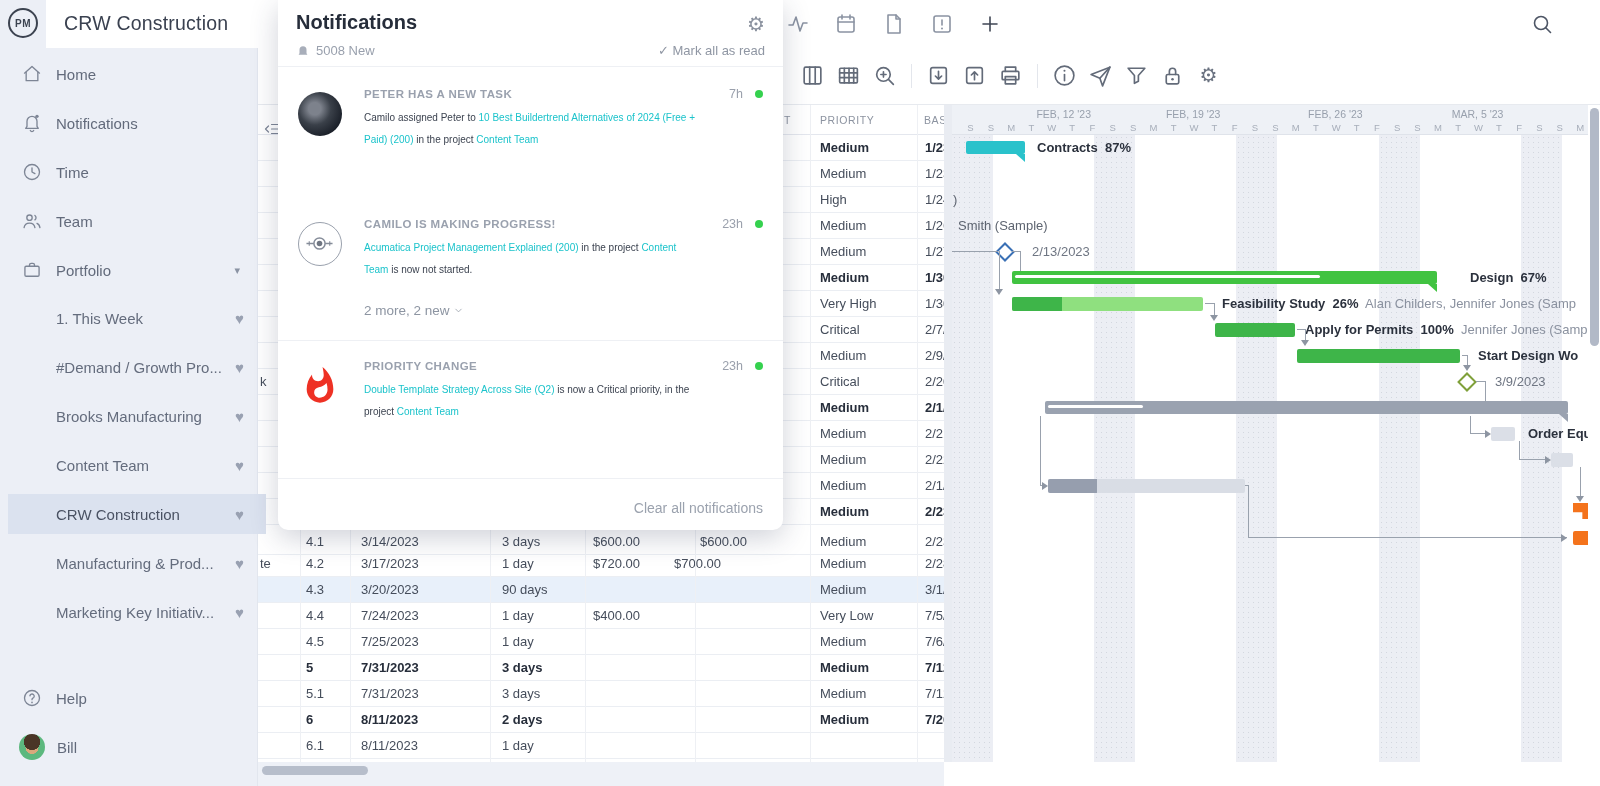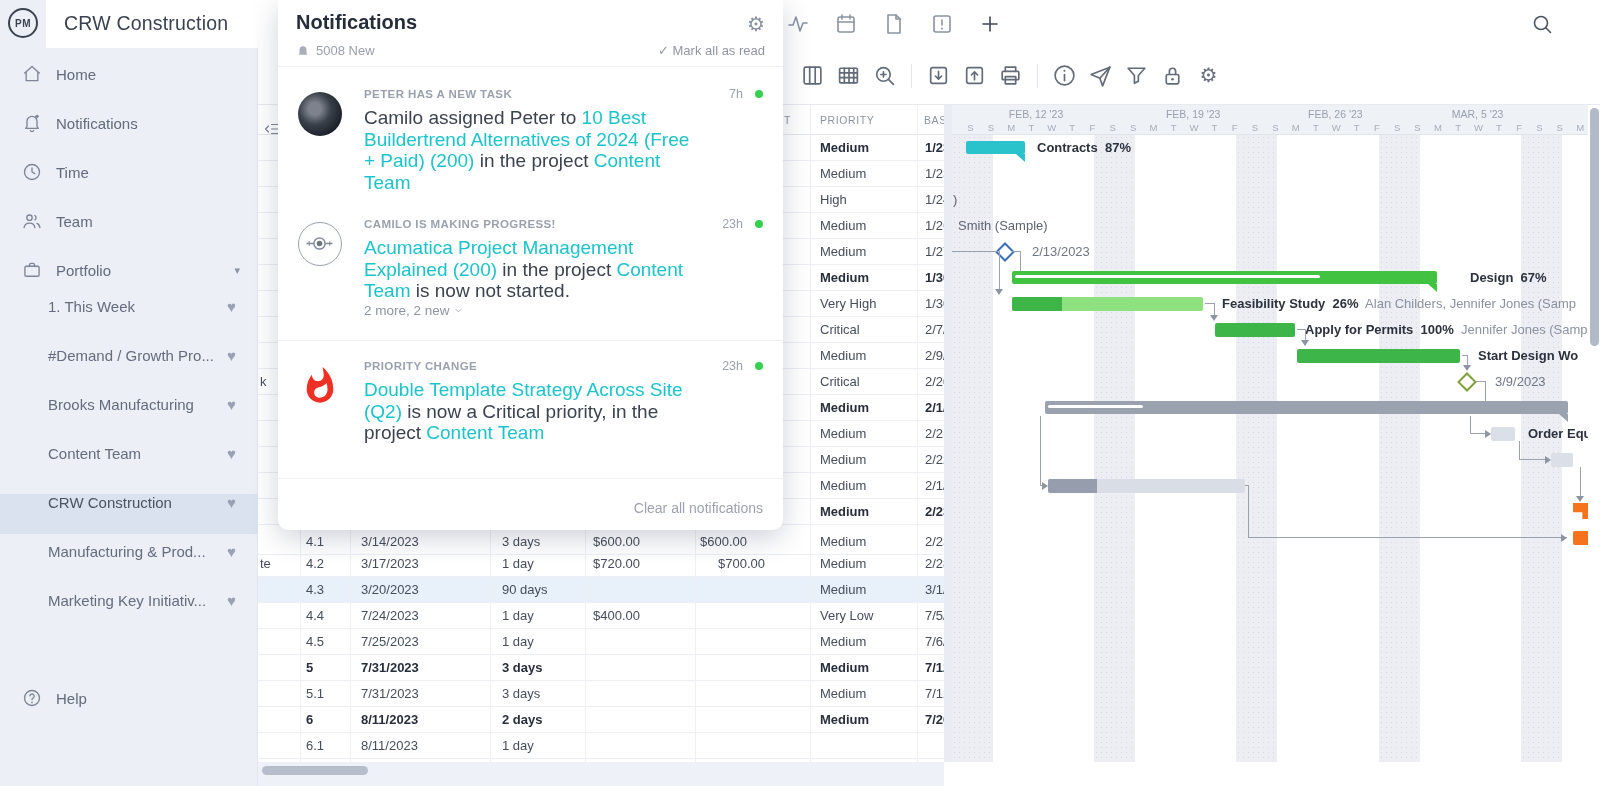--- a/index.html
+++ b/index.html
@@ -7,21 +7,21 @@
   body{font-family:"Liberation Sans",sans-serif;background:#fff;color:#3f4654;-webkit-font-smoothing:antialiased}
   .abs{position:absolute}
   #screen{position:relative;width:1600px;height:786px;background:#fff;overflow:hidden}
 
   
   #sidebar{position:absolute;left:0;top:0;width:258px;height:786px;background:#eceff6;border-right:1px solid #e2e6ee;z-index:5}
   #logo{position:absolute;left:8px;top:8px;width:30px;height:30px;border:2.5px solid #3c4350;border-radius:50%;display:flex;align-items:center;justify-content:center;font-size:10px;font-weight:bold;color:#3c4350;letter-spacing:.5px;background:#eceff6}
   .snav{position:absolute;left:0;width:258px;height:38px;display:flex;align-items:center;cursor:pointer;color:#626a7b;font-size:15px}
   .snav .ic{width:20px;height:20px;margin-left:22px;margin-right:14px;flex:none;color:#7d8595}
   .snav .caret{margin-left:auto;margin-right:18px;color:#8a93a3;font-size:11px}
-  .sproj{position:absolute;left:0;width:258px;height:40px;display:flex;align-items:flex-start;cursor:pointer;color:#646c7d;font-size:15px}
+  .sproj{position:absolute;left:8px;width:258px;height:40px;display:flex;align-items:center;cursor:pointer;color:#646c7d;font-size:15px}
   .sproj .lbl{margin-left:48px;white-space:nowrap;overflow:hidden;max-width:172px}
   .sproj .heart{margin-left:auto;margin-right:22px;color:#99a1b2;font-size:15px}
   .sproj.sel{background:#dbe2ef}
   .sproj.sel .lbl{color:#4a5263}
   #side-user .av{width:26px;height:26px;border-radius:50%;margin-left:19px;margin-right:12px;background:
     radial-gradient(circle at 50% 30%, #4a3526 0 36%, transparent 37%),
     radial-gradient(circle at 50% 52%, #d9a87c 0 34%, transparent 35%),#5cb87e}
 
   
   #topbar{position:absolute;left:46px;top:0;right:0;height:48px;background:#fff;z-index:6}
@@ -79,21 +79,21 @@
   #notif-gear{position:absolute;right:18px;top:12px;font-size:20px;color:#8b929f;cursor:pointer}
   #notif-meta{position:absolute;left:18px;top:43px;right:18px;height:18px;font-size:13px;color:#99a0ad}
   #notif-count{margin-left:20px}
   #mark-read{position:absolute;right:0;top:0;cursor:pointer;color:#8f96a3}
   #notif-hr1{position:absolute;left:0;top:66px;width:100%;height:1px;background:#eef0f4}
   .nitem{position:absolute;left:18px;right:18px}
   .nicon{position:absolute;left:2px;top:4px;width:44px;height:44px;border-radius:50%}
   .ntitle{position:absolute;left:68px;top:0;font-size:11.5px;font-weight:bold;letter-spacing:.4px;color:#9aa1ae;white-space:nowrap}
   .ntime{position:absolute;right:22px;top:-1px;font-size:12.5px;color:#9aa0ac}
   .ndot{position:absolute;right:2px;top:2px;width:8px;height:8px;border-radius:50%;background:#35d14e}
-  .nbody{position:absolute;left:68px;top:19px;width:332px;font-size:19px;line-height:21.5px;color:#3c4350}
+  .nbody{position:absolute;left:68px;top:19px;width:332px;font-size:10px;line-height:21.5px;color:#3c4350}
   .nlink{color:#1bc3cb;cursor:pointer}
   .nmore{position:absolute;left:86px;top:303px;font-size:13.5px;color:#8d95a2;cursor:pointer}
   .nhr{position:absolute;left:0;width:100%;height:1px;background:#eef0f4}
   #notif-clear{position:absolute;right:20px;bottom:14px;font-size:14px;color:#9ba2ae;cursor:pointer}
   .av-photo{background:radial-gradient(circle at 38% 38%, #7d828c 0 16%, #3a4049 42%, #171c25 78%);}
   .ic-circle{border:1.5px solid #9aa1ad}
 </style>
 </head>
 <body>
 
@@ -253,20 +253,24 @@
         </div>
       </div>
     <div class="snav" style="top:679px">
       <span class="ic"><svg viewBox="0 0 24 24" width="100%" height="100%" fill="none" stroke="currentColor" stroke-width="1.6" stroke-linecap="round" stroke-linejoin="round">
             <circle cx="12" cy="12" r="9"></circle>
             <path d="M9.5 9.3a2.6 2.6 0 1 1 3.6 2.9c-.8.4-1.1 1-1.1 1.8"></path>
             <circle cx="12" cy="17.3" r="1" fill="currentColor" stroke="none"></circle>
           </svg></span>
       <span>Help</span>
     </div>
+    <div class="snav" id="side-user" style="top:728px">
+      <span class="av"></span>
+      <span>Bill</span>
+    </div>
   </div>
 
   <div id="table">
     <div id="thead">
       <span class="th" style="left:526px">T</span>
       <span class="th" style="left:562px">PRIORITY</span>
       <span class="th" style="left:666px">BASELINE</span>
     </div>
     <div id="table-rows">
         <div class="trow bold" style="top: 30px;">
@@ -338,21 +342,21 @@
           <div class="tc" style="left: 442px; width: 110px;">$600.00</div>
           <div class="tc" style="left: 562px; width: 97px;">Medium</div>
           <div class="tc" style="left: 667px; width: 19px;">2/23/2023</div>
         </div>
         <div class="trow" style="top: 446px;">
           <div class="tc" style="left: 2px; width: 40px;">te</div>
           <div class="tc" style="left: 48px; width: 44px;">4.2</div>
           <div class="tc" style="left: 103px; width: 129px;">3/17/2023</div>
           <div class="tc" style="left: 244px; width: 83px;">1 day</div>
           <div class="tc" style="left: 335px; width: 102px;">$720.00</div>
-          <div class="tc" style="left: 460px; width: 110px;">$700.00</div>
+          <div class="tc" style="left: 416px; width: 110px;">$700.00</div>
           <div class="tc" style="left: 562px; width: 97px;">Medium</div>
           <div class="tc" style="left: 667px; width: 19px;">2/28/2023</div>
         </div>
         <div class="trow hl" style="top: 472px;">
           <div class="tc" style="left: 48px; width: 44px;">4.3</div>
           <div class="tc" style="left: 103px; width: 129px;">3/20/2023</div>
           <div class="tc" style="left: 244px; width: 83px;">90 days</div>
           <div class="tc" style="left: 562px; width: 97px;">Medium</div>
           <div class="tc" style="left: 667px; width: 19px;">3/1/2023</div>
         </div>
@@ -413,21 +417,21 @@
         <div class="colline" style="left: 659px;"></div>
       </div>
     <div id="h-scroll">
         <div id="h-thumb"></div>
       </div>
   </div>
 
   <div id="splitter"></div>
 
   <div id="gantt-head">
-      <div class="gweek" style="left: 44px;">FEB, 12 '23</div>
+      <div class="gweek" style="left: 59px; text-align: right;">FEB, 12 '23</div>
       <div class="gweek" style="left: 201.2px;">FEB, 19 '23</div>
       <div class="gweek" style="left: 343.4px;">FEB, 26 '23</div>
       <div class="gweek" style="left: 485.6px;">MAR, 5 '23</div>
       <div class="gweek" style="left: 627.8px;">MAR, 12 '23</div>
       <div class="gday" style="left: 8px;">S</div>
       <div class="gday" style="left: 28.32px;">S</div>
       <div class="gday" style="left: 48.64px;">M</div>
       <div class="gday" style="left: 68.96px;">T</div>
       <div class="gday" style="left: 89.28px;">W</div>
       <div class="gday" style="left: 109.6px;">T</div>

